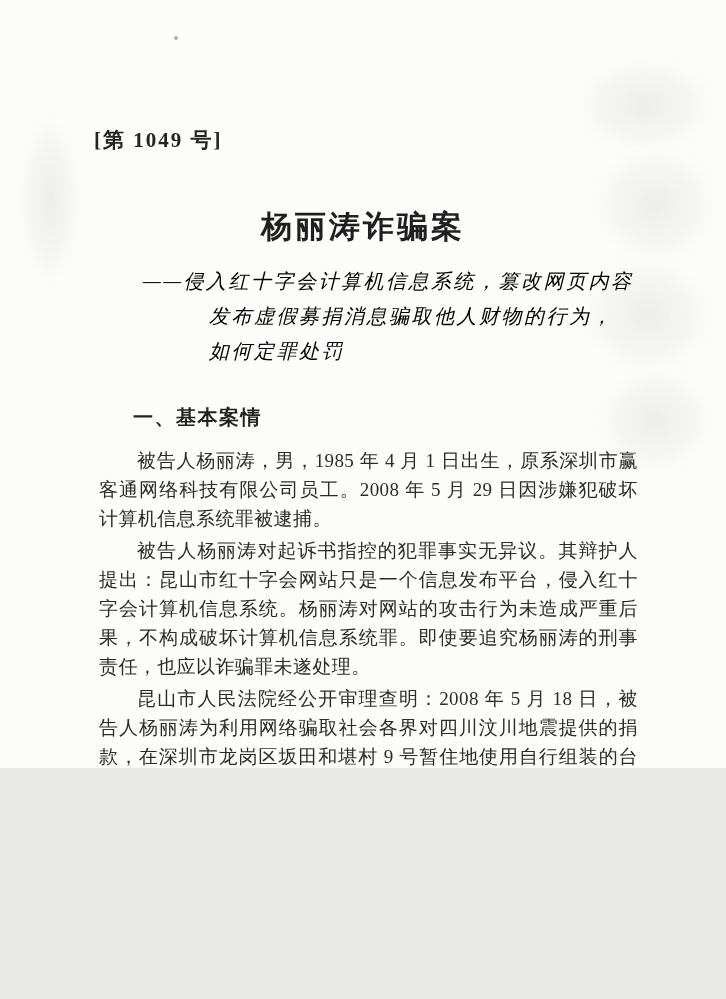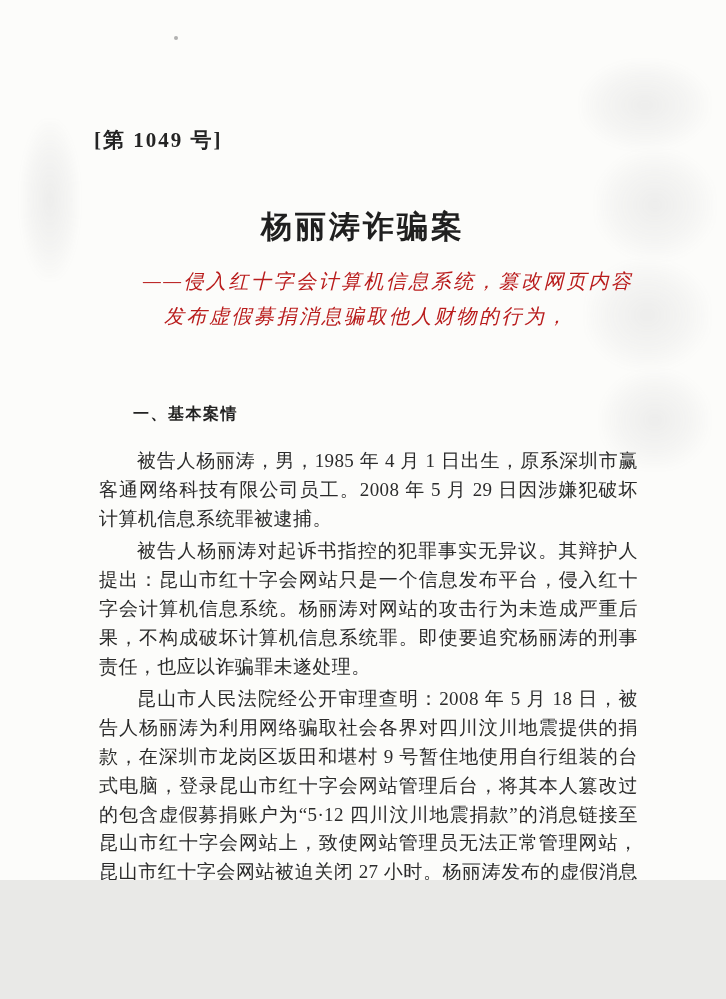--- a/index.html
+++ b/index.html
@@ -3,21 +3,21 @@
 <meta charset="utf-8">
 <style>
   html, body {
     margin: 0;
     padding: 0;
     background: #e9e9e7;
   }
   .page {
     position: relative;
     width: 726px;
-    height: 880px;
+    height: 768px;
     margin: 0 auto;
     background: #fcfcfa;
     overflow: hidden;
     font-family: "Liberation Serif", "DejaVu Serif", serif;
     color: #2b2b2b;
   }
 
   
   .artifact {
     position: absolute;
@@ -57,32 +57,32 @@
     color: #1f1f1f;
   }
   .subtitle {
     position: absolute;
     left: 143px;
     top: 264px;
     font-size: 20px;
     line-height: 35px;
     font-style: italic;
     letter-spacing: 2.5px;
-    color: #b91c1c;
+    color: #000000;
   }
   .subtitle .sub-line-indent {
-    margin-left: 21px;
+    margin-left: 66px;
   }
 
   
   .section-heading {
     position: absolute;
     left: 133px;
     top: 404px;
-    font-size: 16px;
+    font-size: 20px;
     font-weight: 700;
     letter-spacing: 1.5px;
     font-family: "Liberation Sans", "DejaVu Sans", sans-serif;
     color: #222222;
   }
   .body-text {
     position: absolute;
     left: 95px;
     top: 443px;
     width: 547px;
@@ -133,20 +133,21 @@
   <div class="artifact ghost" style="left:630px; top:955px; width:90px;  height:44px;"></div>
   <div class="artifact ghost" style="left:420px; top:905px; width:220px; height:30px;"></div>
 
   <div class="case-number">[第 1049 号]</div>
 
   <div class="doc-title">杨丽涛诈骗案</div>
 
   <div class="subtitle">
     <div>——侵入红十字会计算机信息系统，篡改网页内容</div>
     <div class="sub-line-indent">发布虚假募捐消息骗取他人财物的行为，</div>
+    <div class="sub-line-indent">如何定罪处罚</div>
   </div>
 
   <div class="section-heading">一、基本案情</div>
 
   <div class="body-text">
     <p>被告人杨丽涛，男，1985 年 4 月 1 日出生，原系深圳市赢客通网络科技有限公司员工。2008 年 5 月 29 日因涉嫌犯破坏计算机信息系统罪被逮捕。</p>
     <p>被告人杨丽涛对起诉书指控的犯罪事实无异议。其辩护人提出：昆山市红十字会网站只是一个信息发布平台，侵入红十字会计算机信息系统。杨丽涛对网站的攻击行为未造成严重后果，不构成破坏计算机信息系统罪。即使要追究杨丽涛的刑事责任，也应以诈骗罪未遂处理。</p>
     <p>昆山市人民法院经公开审理查明：2008 年 5 月 18 日，被告人杨丽涛为利用网络骗取社会各界对四川汶川地震提供的捐款，在深圳市龙岗区坂田和堪村 9 号暂住地使用自行组装的台式电脑，登录昆山市红十字会网站管理后台，将其本人篡改过的包含虚假募捐账户为“5·12 四川汶川地震捐款”的消息链接至昆山市红十字会网站上，致使网站管理员无法正常管理网站，昆山市红十字会网站被迫关闭 27 小时。杨丽涛发布的虚假消息载明募捐账户名为庞土贤，账号为 6222023602010819555。该账户由杨丽涛控制。至案发无募捐款项汇入该账号。</p>
     <p>昆山市人民法院认为，被告人杨丽涛以非法占有为目的，为骗取社会为</p>
   </div>

